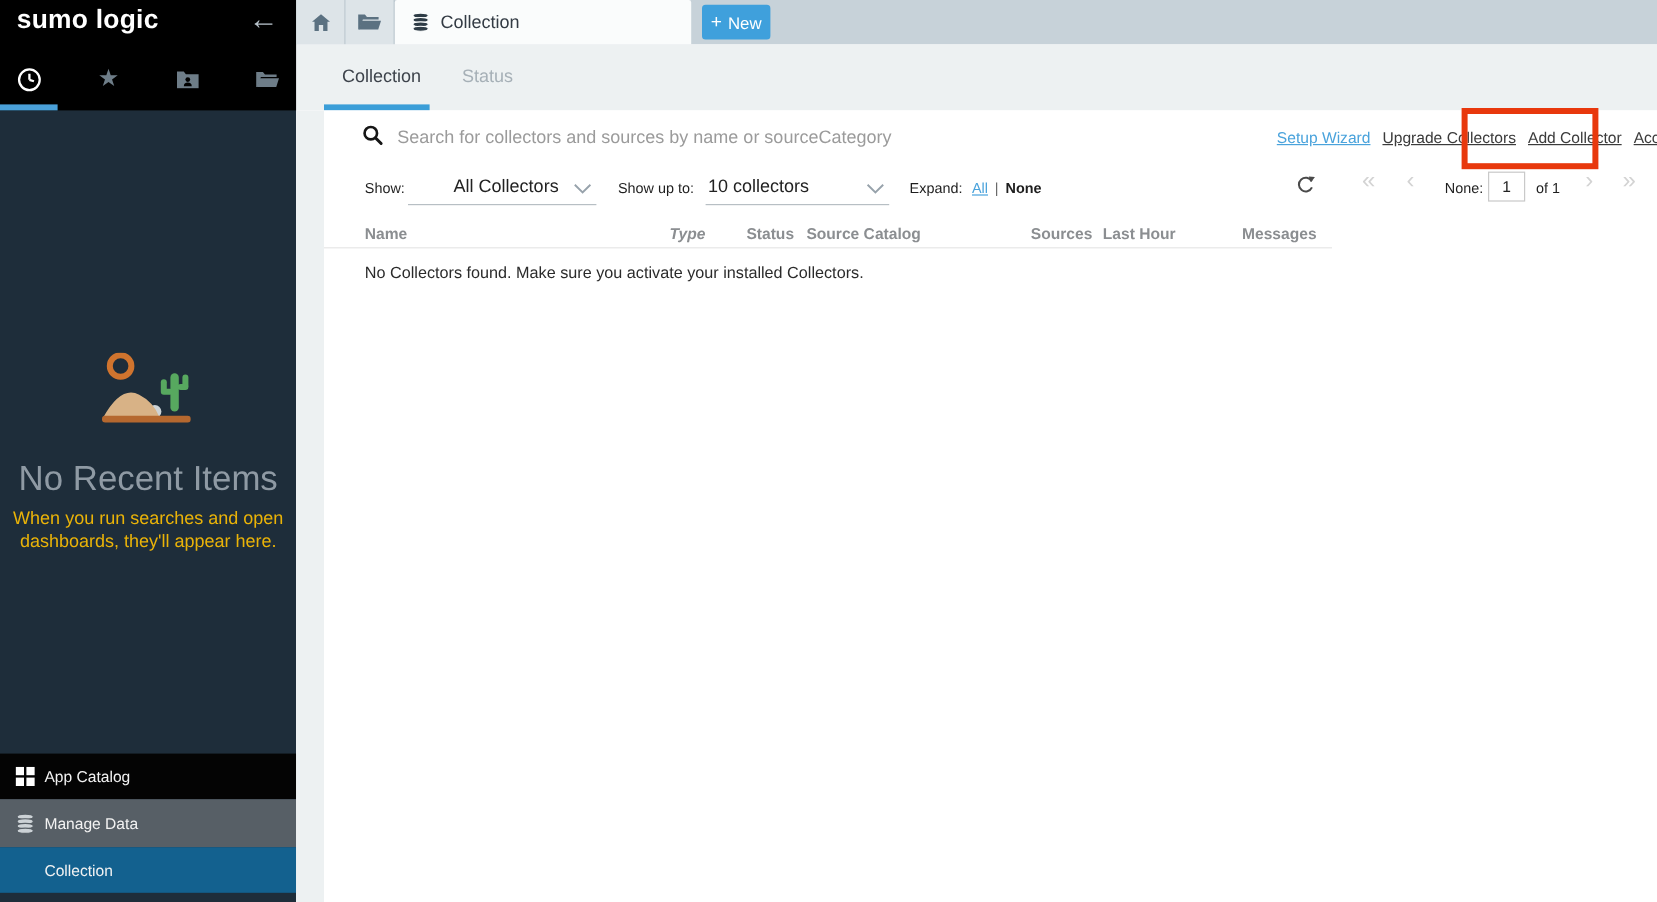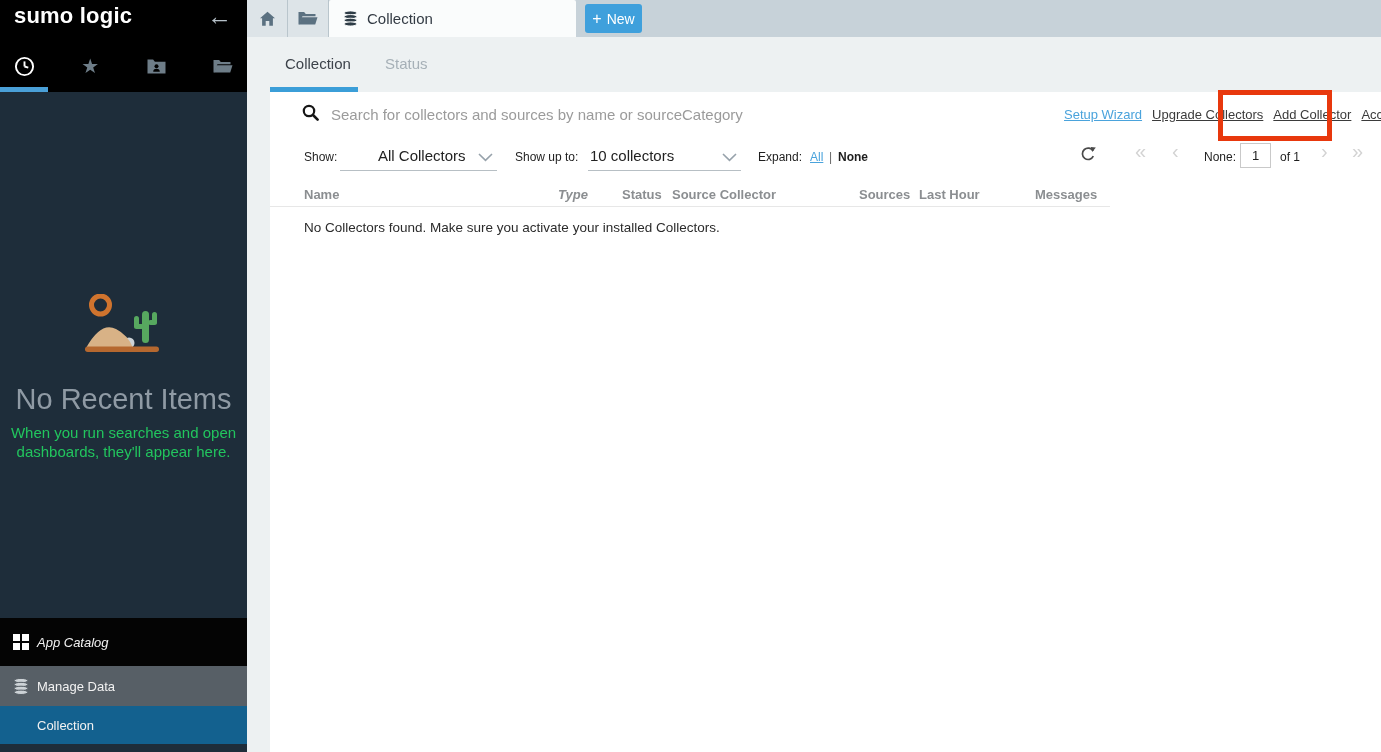--- a/index.html
+++ b/index.html
@@ -15,26 +15,26 @@
   .nav-icon { width:26px; height:26px; display:flex; align-items:center; justify-content:center; cursor:pointer; }
   .star-glyph { font-size:20px; color:#6e7d88; line-height:1; }
   .active-underline { position:absolute; left:0; top:87px; width:48px; height:5px; background:#4aa0d8; }
 
   .recent-row { position:absolute; left:10px; top:110px; width:224px; height:28px; border-bottom:1px solid #8b97a1; cursor:pointer; }
   .recent-label { position:absolute; left:2px; top:2px; font-size:15px; color:#e4eaee; }
   .recent-chevron { position:absolute; right:8px; top:9px; }
 
   .illustration { position:absolute; left:85px; top:294px; }
   .empty-title { position:absolute; left:0; top:383px; width:247px; text-align:center; font-size:29px; color:#8f9aa4; }
-  .empty-sub { position:absolute; left:0; top:423px; width:247px; text-align:center; font-size:15px; line-height:19px; color:#22c55e; }
+  .empty-sub { position:absolute; left:0; top:423px; width:247px; text-align:center; font-size:15px; line-height:19px; color:#eab308; }
 
   .sb-menu { position:absolute; left:0; bottom:8px; width:247px; }
   .menu-item { display:flex; align-items:center; font-size:13px; color:#f2f2f2; cursor:pointer; }
   .menu-item .mi-icon { width:24px; margin-left:13px; display:flex; align-items:center; }
-  .mi-app { height:48px; background:#040404;font-style:italic; }
+  .mi-app { height:38px; background:#040404; }
   .mi-manage { height:40px; background:#575f66; }
   .mi-collection { height:38px; background:#13618f; padding-left:37px; }
 
   
   .main { position:absolute; left:247px; top:0; right:0; height:752px; background:#fff; }
 
   .tabstrip { position:absolute; left:0; top:0; right:0; height:37px; background:#c7d2d9; display:flex; align-items:stretch; }
   .tool-btn { width:41px; background:#dde4e8; border-right:1px solid #b9c5cc; display:flex; align-items:center; justify-content:center; cursor:pointer; }
   .doc-tab { width:247px; background:#fafcfc; display:flex; align-items:center; padding-left:14px; gap:9px; font-size:15px; color:#333b44; border-radius:2px 2px 0 0; cursor:pointer; }
   .new-btn { margin:4px 0 4px 9px; width:57px; background:#3fa0dc; border:none; border-radius:3px; color:#fff; font-size:14px; display:flex; align-items:center; justify-content:center; gap:5px; cursor:pointer; font-family:inherit; }
@@ -238,21 +238,21 @@
     <span class="pag-chev" style="left:925px;">‹</span>
     <span class="ctl" style="left:957px; top:58px;">None:</span>
     <input class="page-input" type="text" value="1" style="">
     <span class="ctl" style="left:1033px; top:58px;">of 1</span>
     <span class="pag-chev" style="left:1074px;">›</span>
     <span class="pag-chev" style="left:1105px;">»</span>
 
     <span class="th" style="left:57px;">Name</span>
     <span class="th" style="left:311px;font-style:italic;">Type</span>
     <span class="th" style="left:375px;">Status</span>
-    <span class="th" style="left:425px;">Source Collector</span>
+    <span class="th" style="left:425px;">Source Catalog</span>
     <span class="th" style="left:612px;">Sources</span>
     <span class="th" style="left:672px;">Last Hour</span>
     <span class="th" style="left:788px;">Messages</span>
     <div class="table-divider"></div>
 
     <div class="empty-msg">No Collectors found. Make sure you activate your installed Collectors.</div>
   </div>
 </div>
 
 </body></html>

